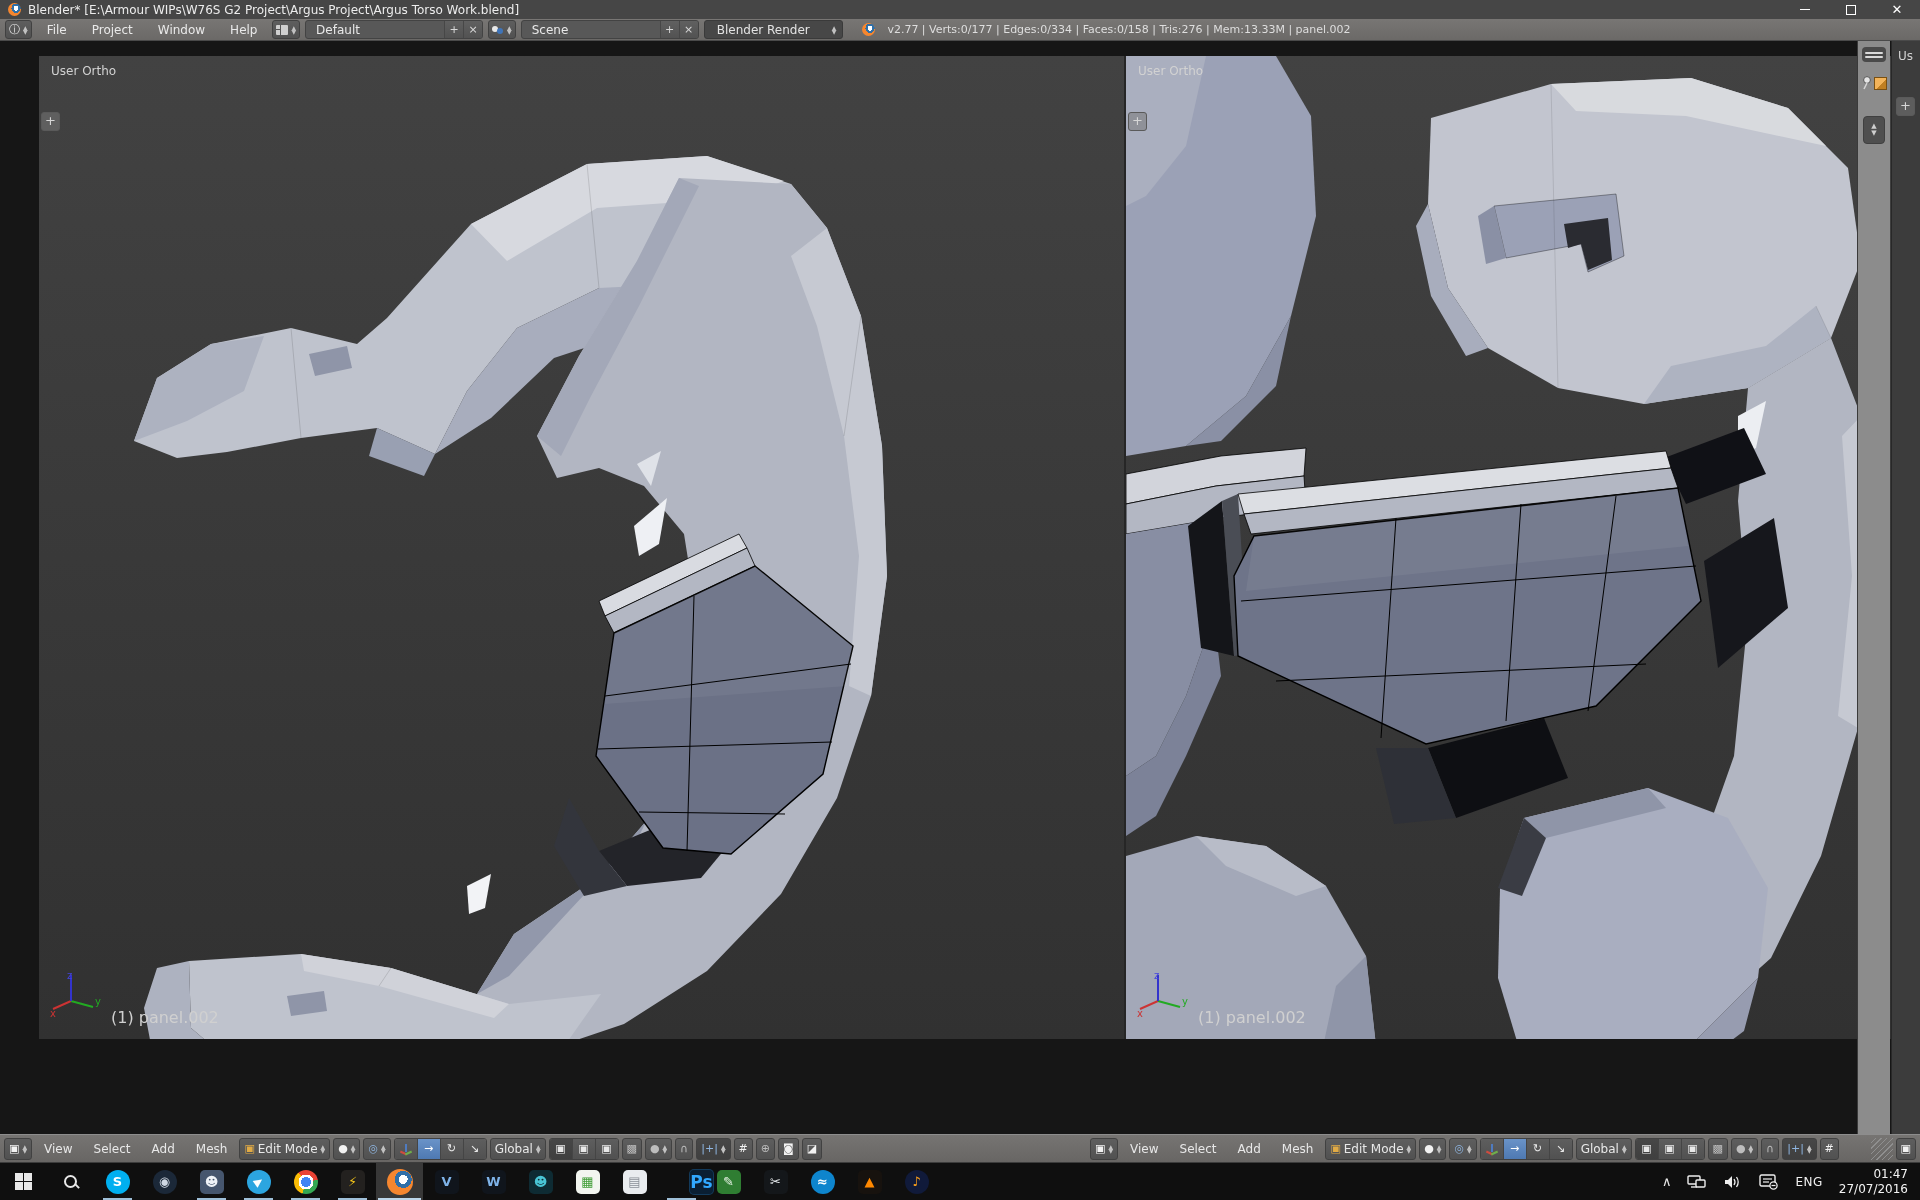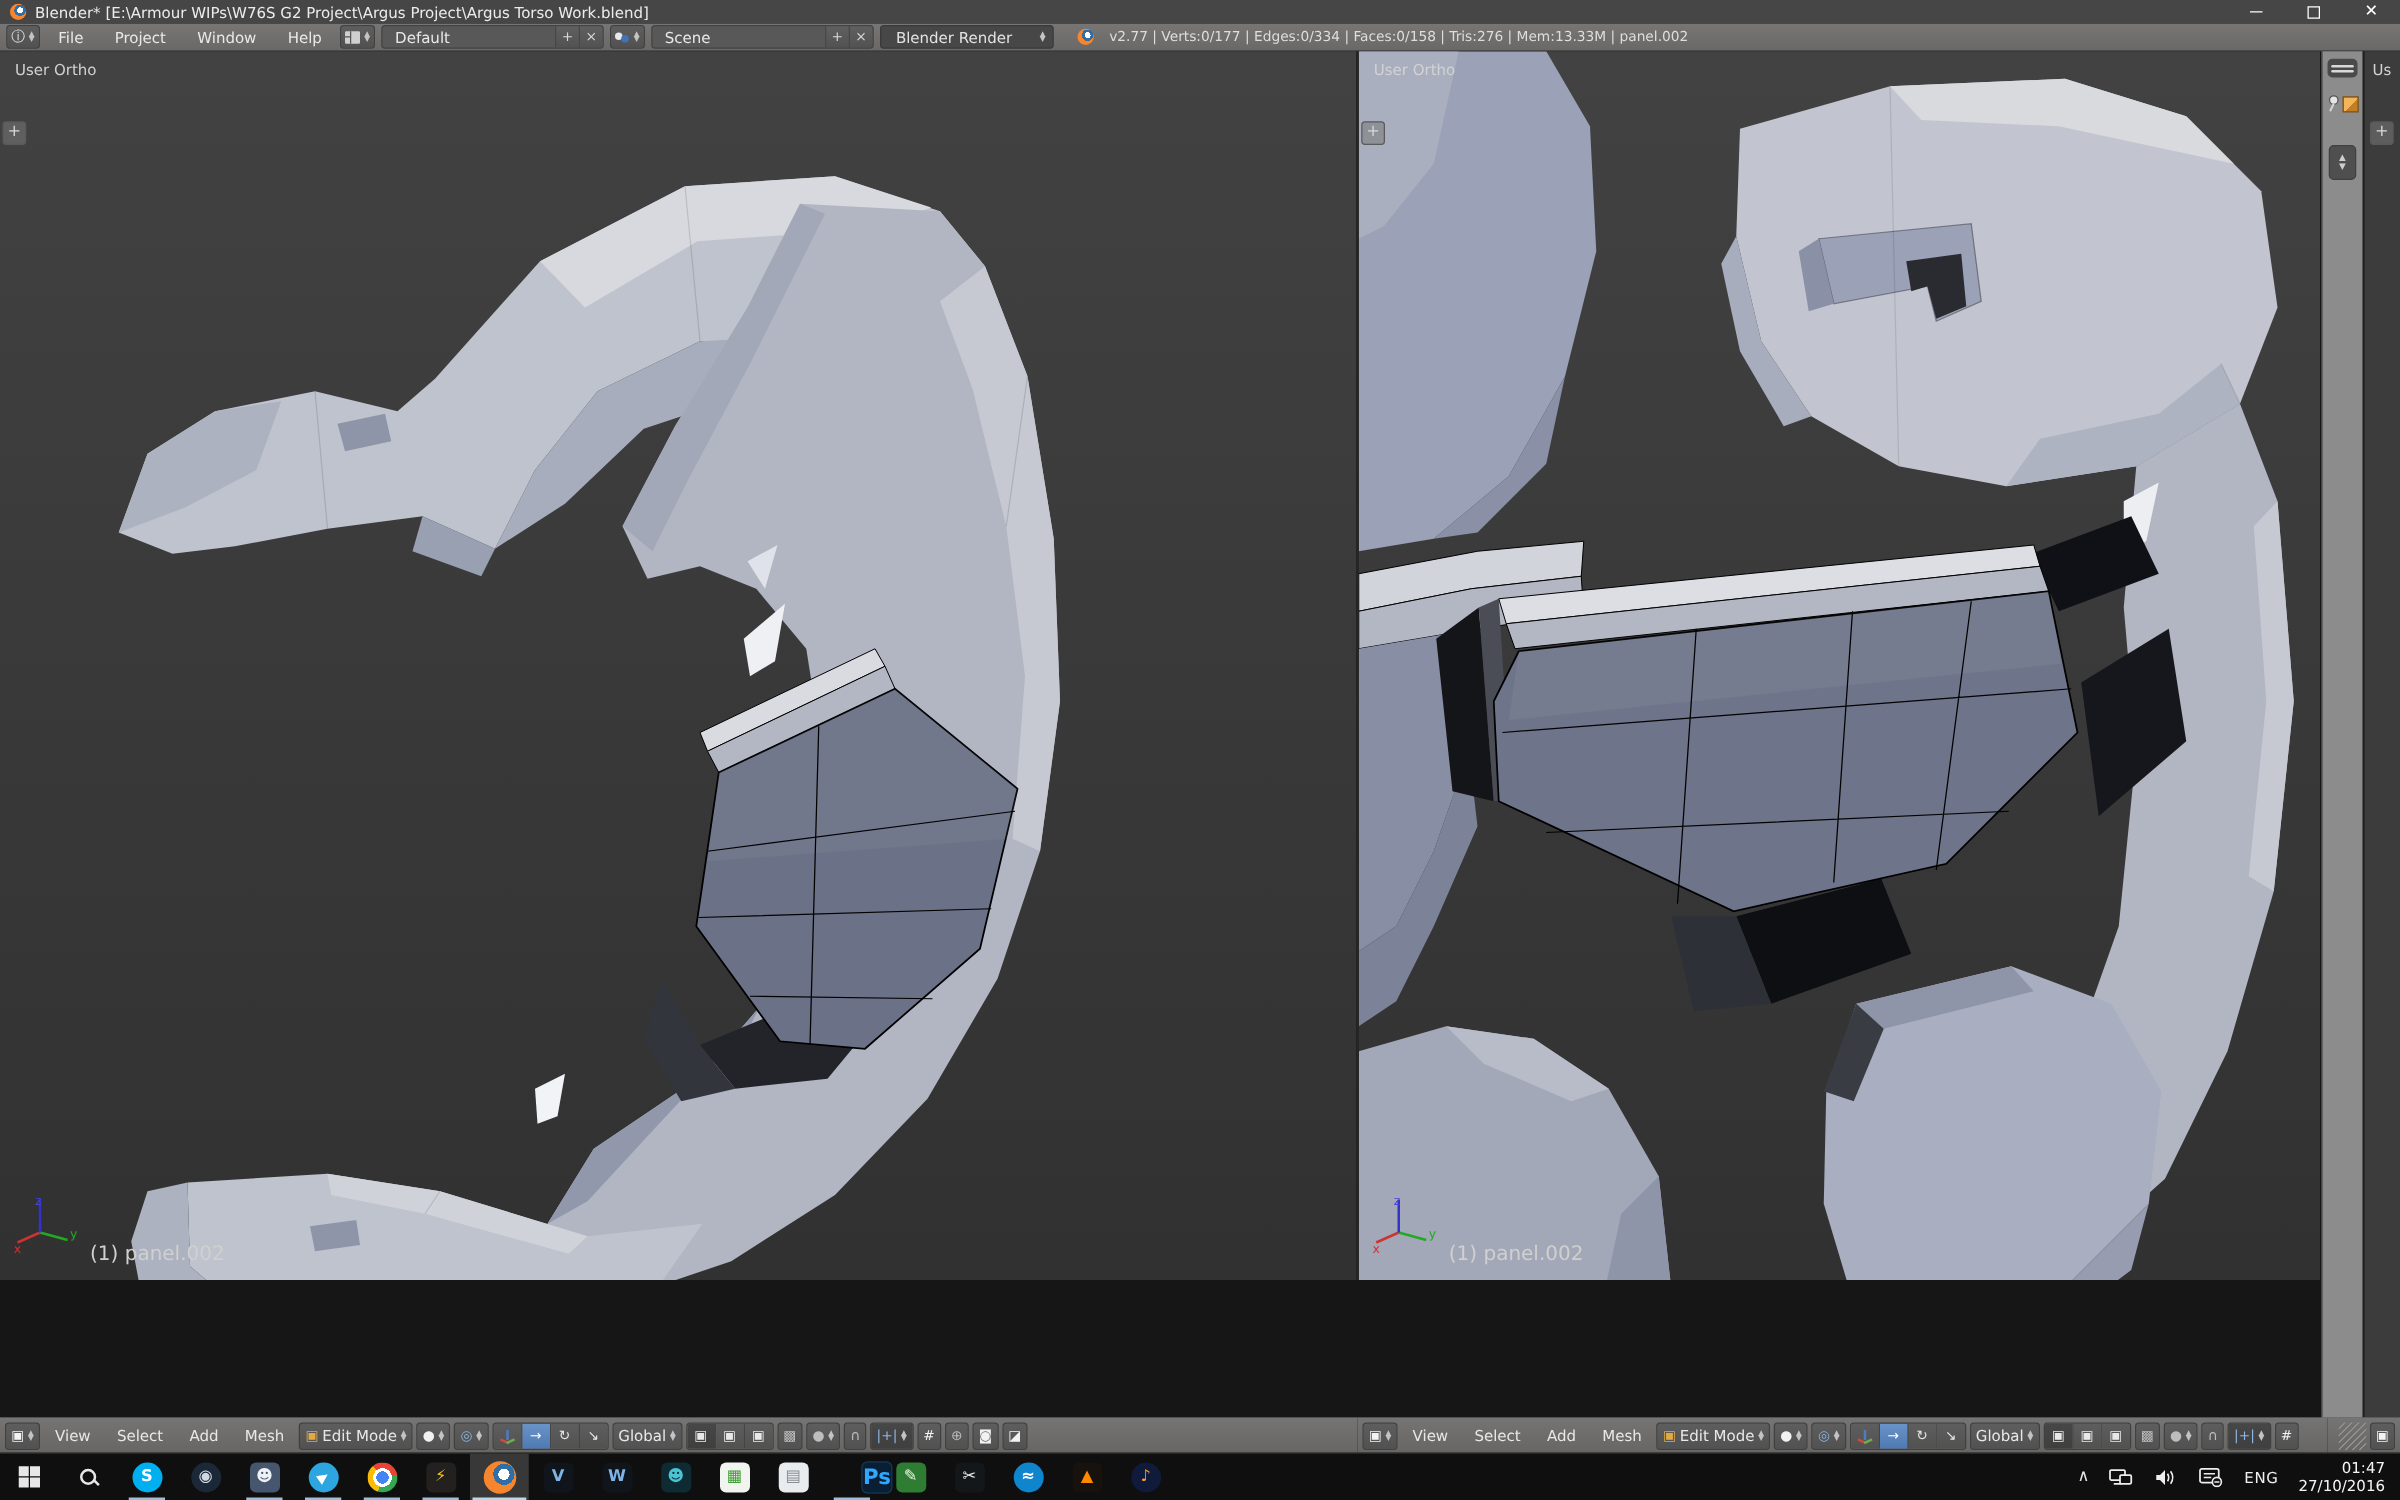--- a/index.html
+++ b/index.html
@@ -28,21 +28,21 @@
   .layout-ic:after{content:"";position:absolute;left:0;top:4px;width:4px;height:1px;background:#555;}
   .scene-ic{width:12px;height:10px;position:relative;}
   .scene-ic i{position:absolute;border-radius:50%;}
   .scene-ic i:nth-child(1){left:0;top:1px;width:6px;height:6px;background:#e8e8e8;}
   .scene-ic i:nth-child(2){left:5px;top:3px;width:6px;height:6px;background:#3f74b8;}
   .engine-dd{height:17px;background:#474747;border:1px solid #3a3a3a;border-radius:3px;display:flex;align-items:center;gap:22px;padding:0 6px 0 12px;color:#e3e3e3;}
   .stats-wrap{display:flex;align-items:center;gap:12px;margin-left:14px;}
   .stats-txt{font-size:11px;color:#dedede;white-space:nowrap;}
 
   
-  .viewport{position:absolute;top:41px;height:983px;background:linear-gradient(180deg,#424242 0%,#3a3a3a 45%,#313131 100%);overflow:hidden;}
+  .viewport{position:absolute;top:56px;height:983px;background:linear-gradient(180deg,#424242 0%,#3a3a3a 45%,#313131 100%);overflow:hidden;margin-left:39px;}
   #vp-left{left:0;width:1085px;border-right:2px solid #262626;}
   #vp-right{left:1087px;width:769px;}
   .vp-label{position:absolute;top:8px;left:12px;font-size:12px;color:#d2d2d2;z-index:5;}
   .region-plus{position:absolute;top:56px;left:2px;width:17px;height:17px;background:rgba(120,120,120,.55);border:1px solid #5a5a5a;border-radius:3px;color:#d6d6d6;font-size:13px;line-height:15px;text-align:center;z-index:5;}
   .obj-info{position:absolute;bottom:12px;left:72px;font-size:16px;color:#d0d0d0;z-index:5;}
   .gizmo{position:absolute;left:10px;bottom:20px;z-index:5;}
   .model-svg{position:absolute;left:0;top:0;}
 
   #props-sliver{position:absolute;left:1857px;top:41px;width:33px;height:1093px;background:#8c8c8c;border-left:1px solid #3a3a3a;box-sizing:border-box;}
   .sliver-hbtn{margin:6px auto 0;width:24px;height:15px;background:#4a4a4a;border-radius:4px;display:flex;flex-direction:column;justify-content:center;gap:2px;padding:0 3px;box-sizing:border-box;}
@@ -528,16 +528,16 @@
     <svg width="20" height="16" viewBox="0 0 20 16" data-name="action-center-icon">
         <rect x="1" y="1" width="15" height="11" rx="1.5" fill="none" stroke="#eee" stroke-width="1.4"></rect>
         <line x1="4" y1="5" x2="13" y2="5" stroke="#eee" stroke-width="1.2"></line>
         <line x1="4" y1="8" x2="10" y2="8" stroke="#eee" stroke-width="1.2"></line>
         <circle cx="14.5" cy="11.5" r="3.6" fill="#0f0f0f" stroke="#eee" stroke-width="1.3"></circle>
         <line x1="12.5" y1="11.5" x2="16.5" y2="11.5" stroke="#eee" stroke-width="1.2"></line>
       </svg>
     <span class="tray-lang" data-name="language-indicator">ENG</span>
     <div class="tray-clock" data-name="clock">
       <div data-name="clock-time">01:47</div>
-      <div data-name="clock-date">27/10/2016</div>
+      <div data-name="clock-date">27/07/2016</div>
     </div>
   </div>
 </div>
 
 </body></html>

